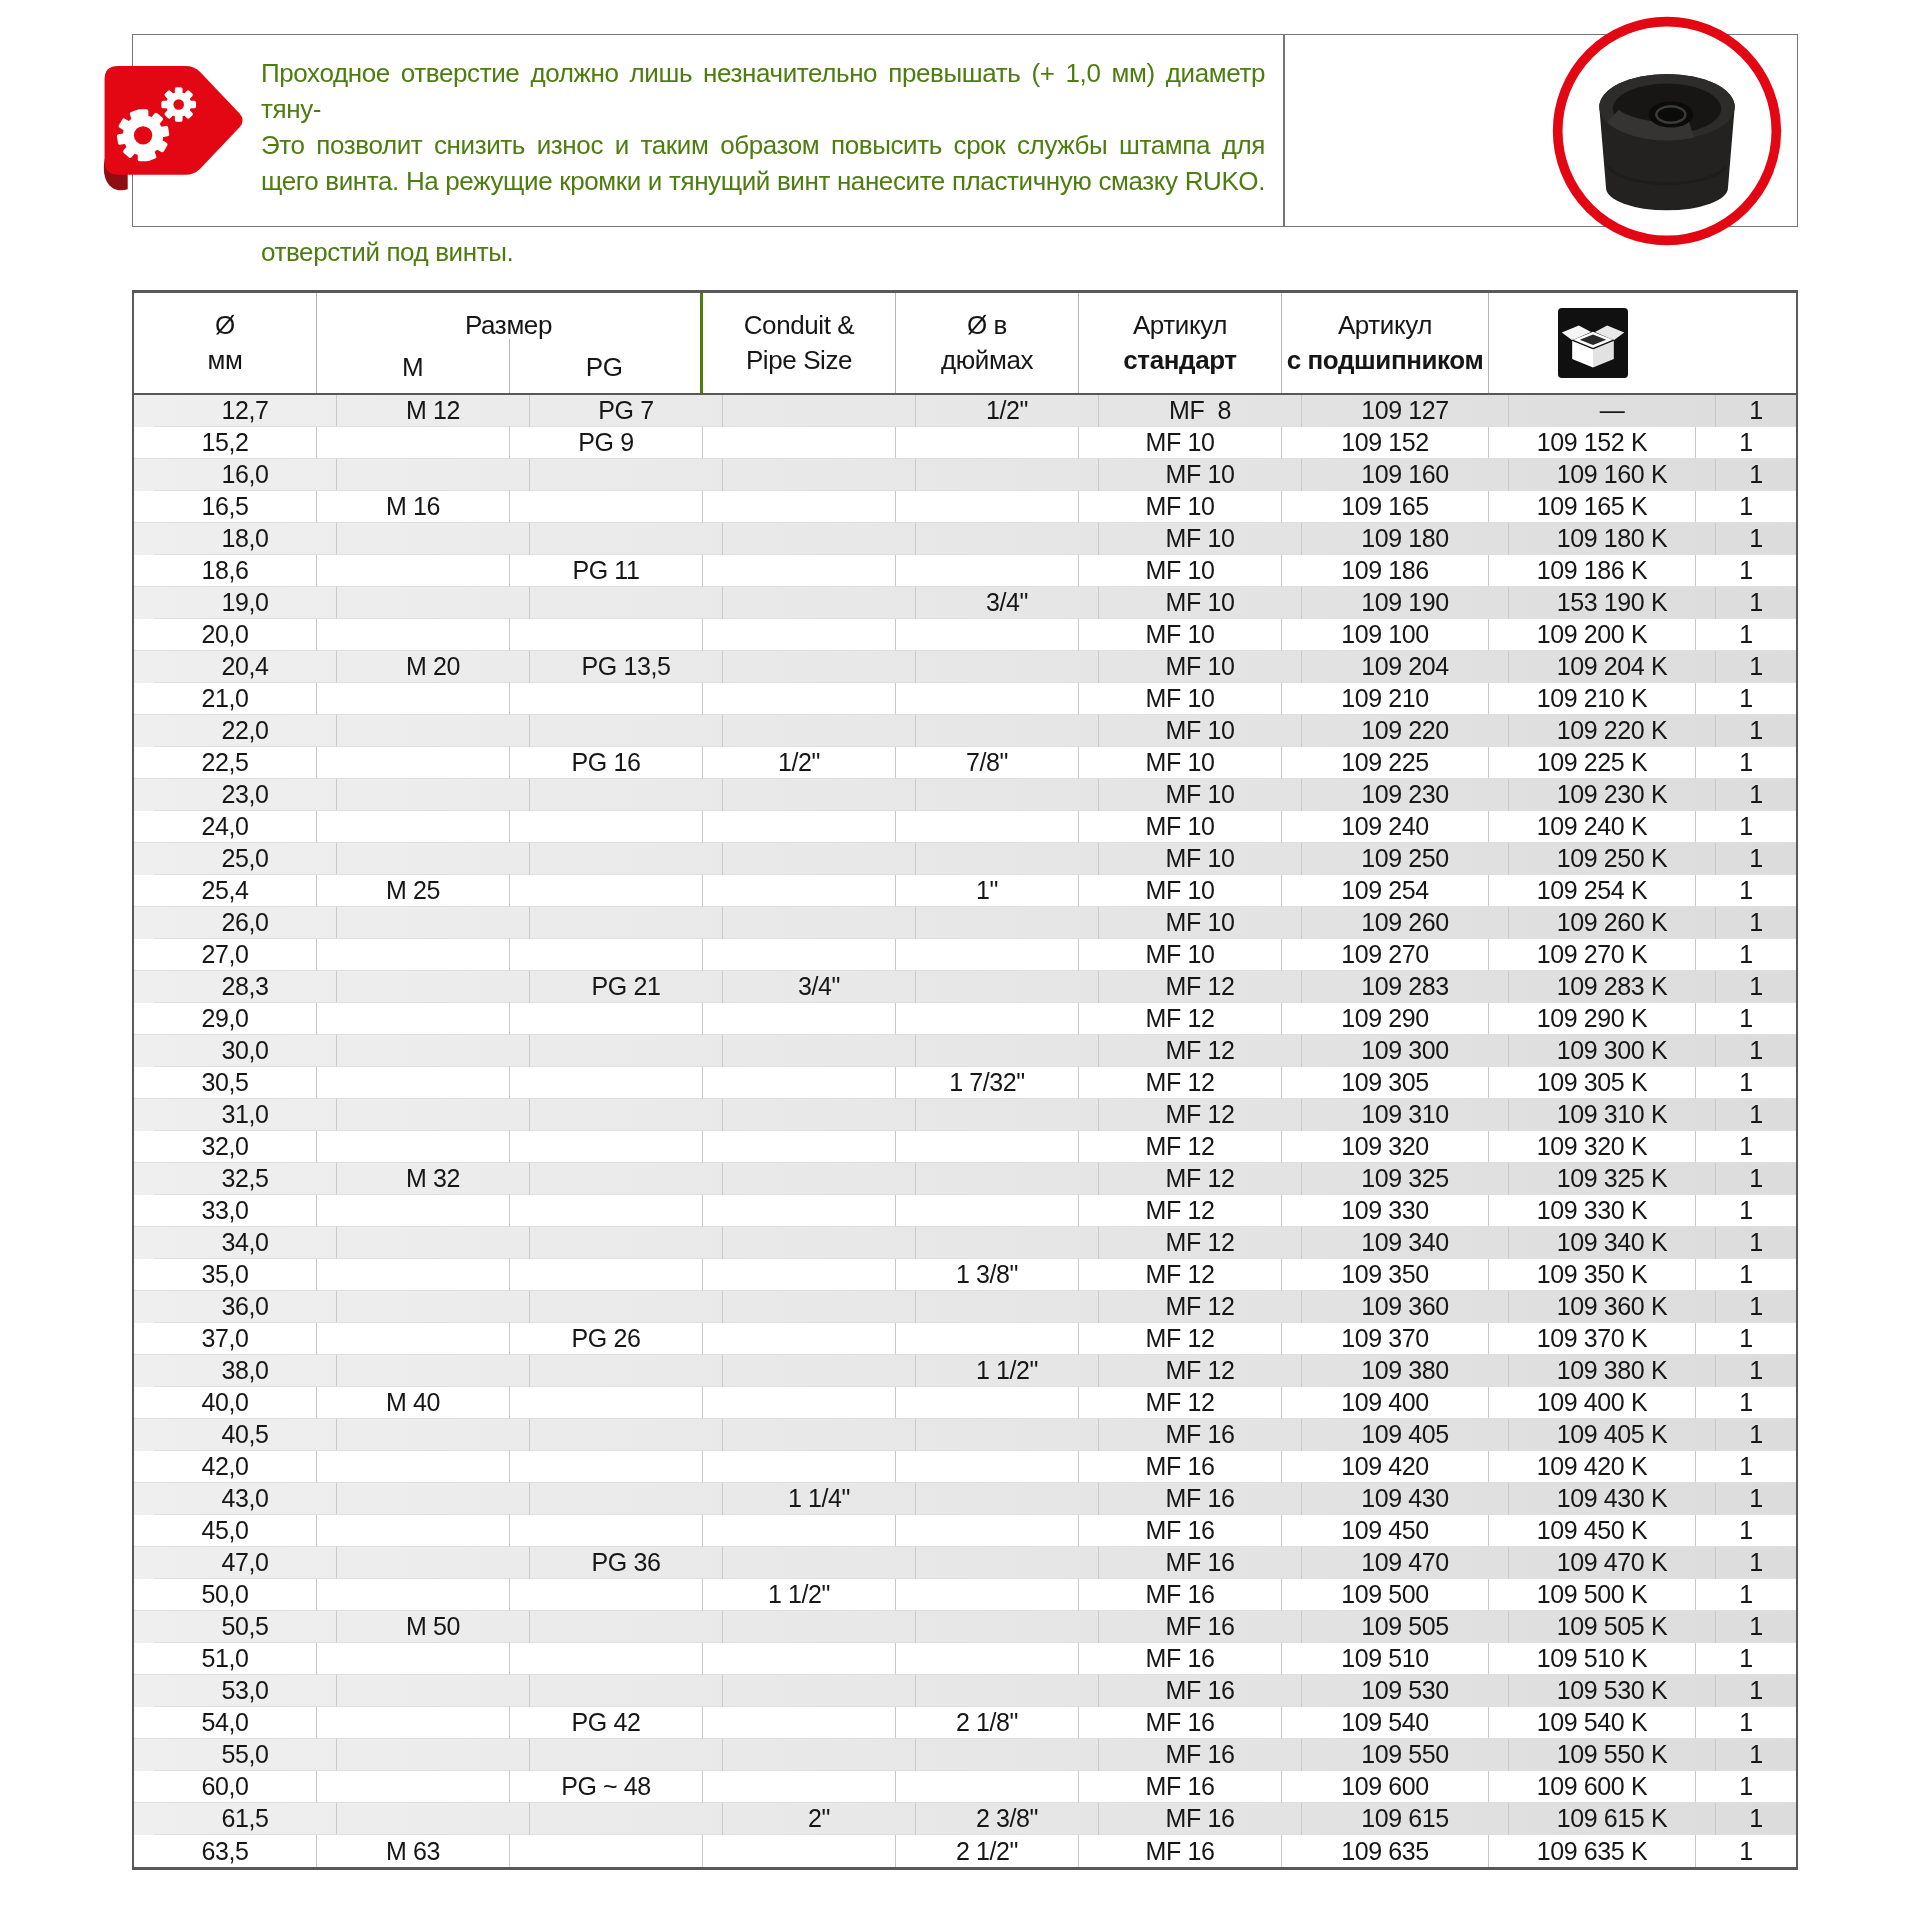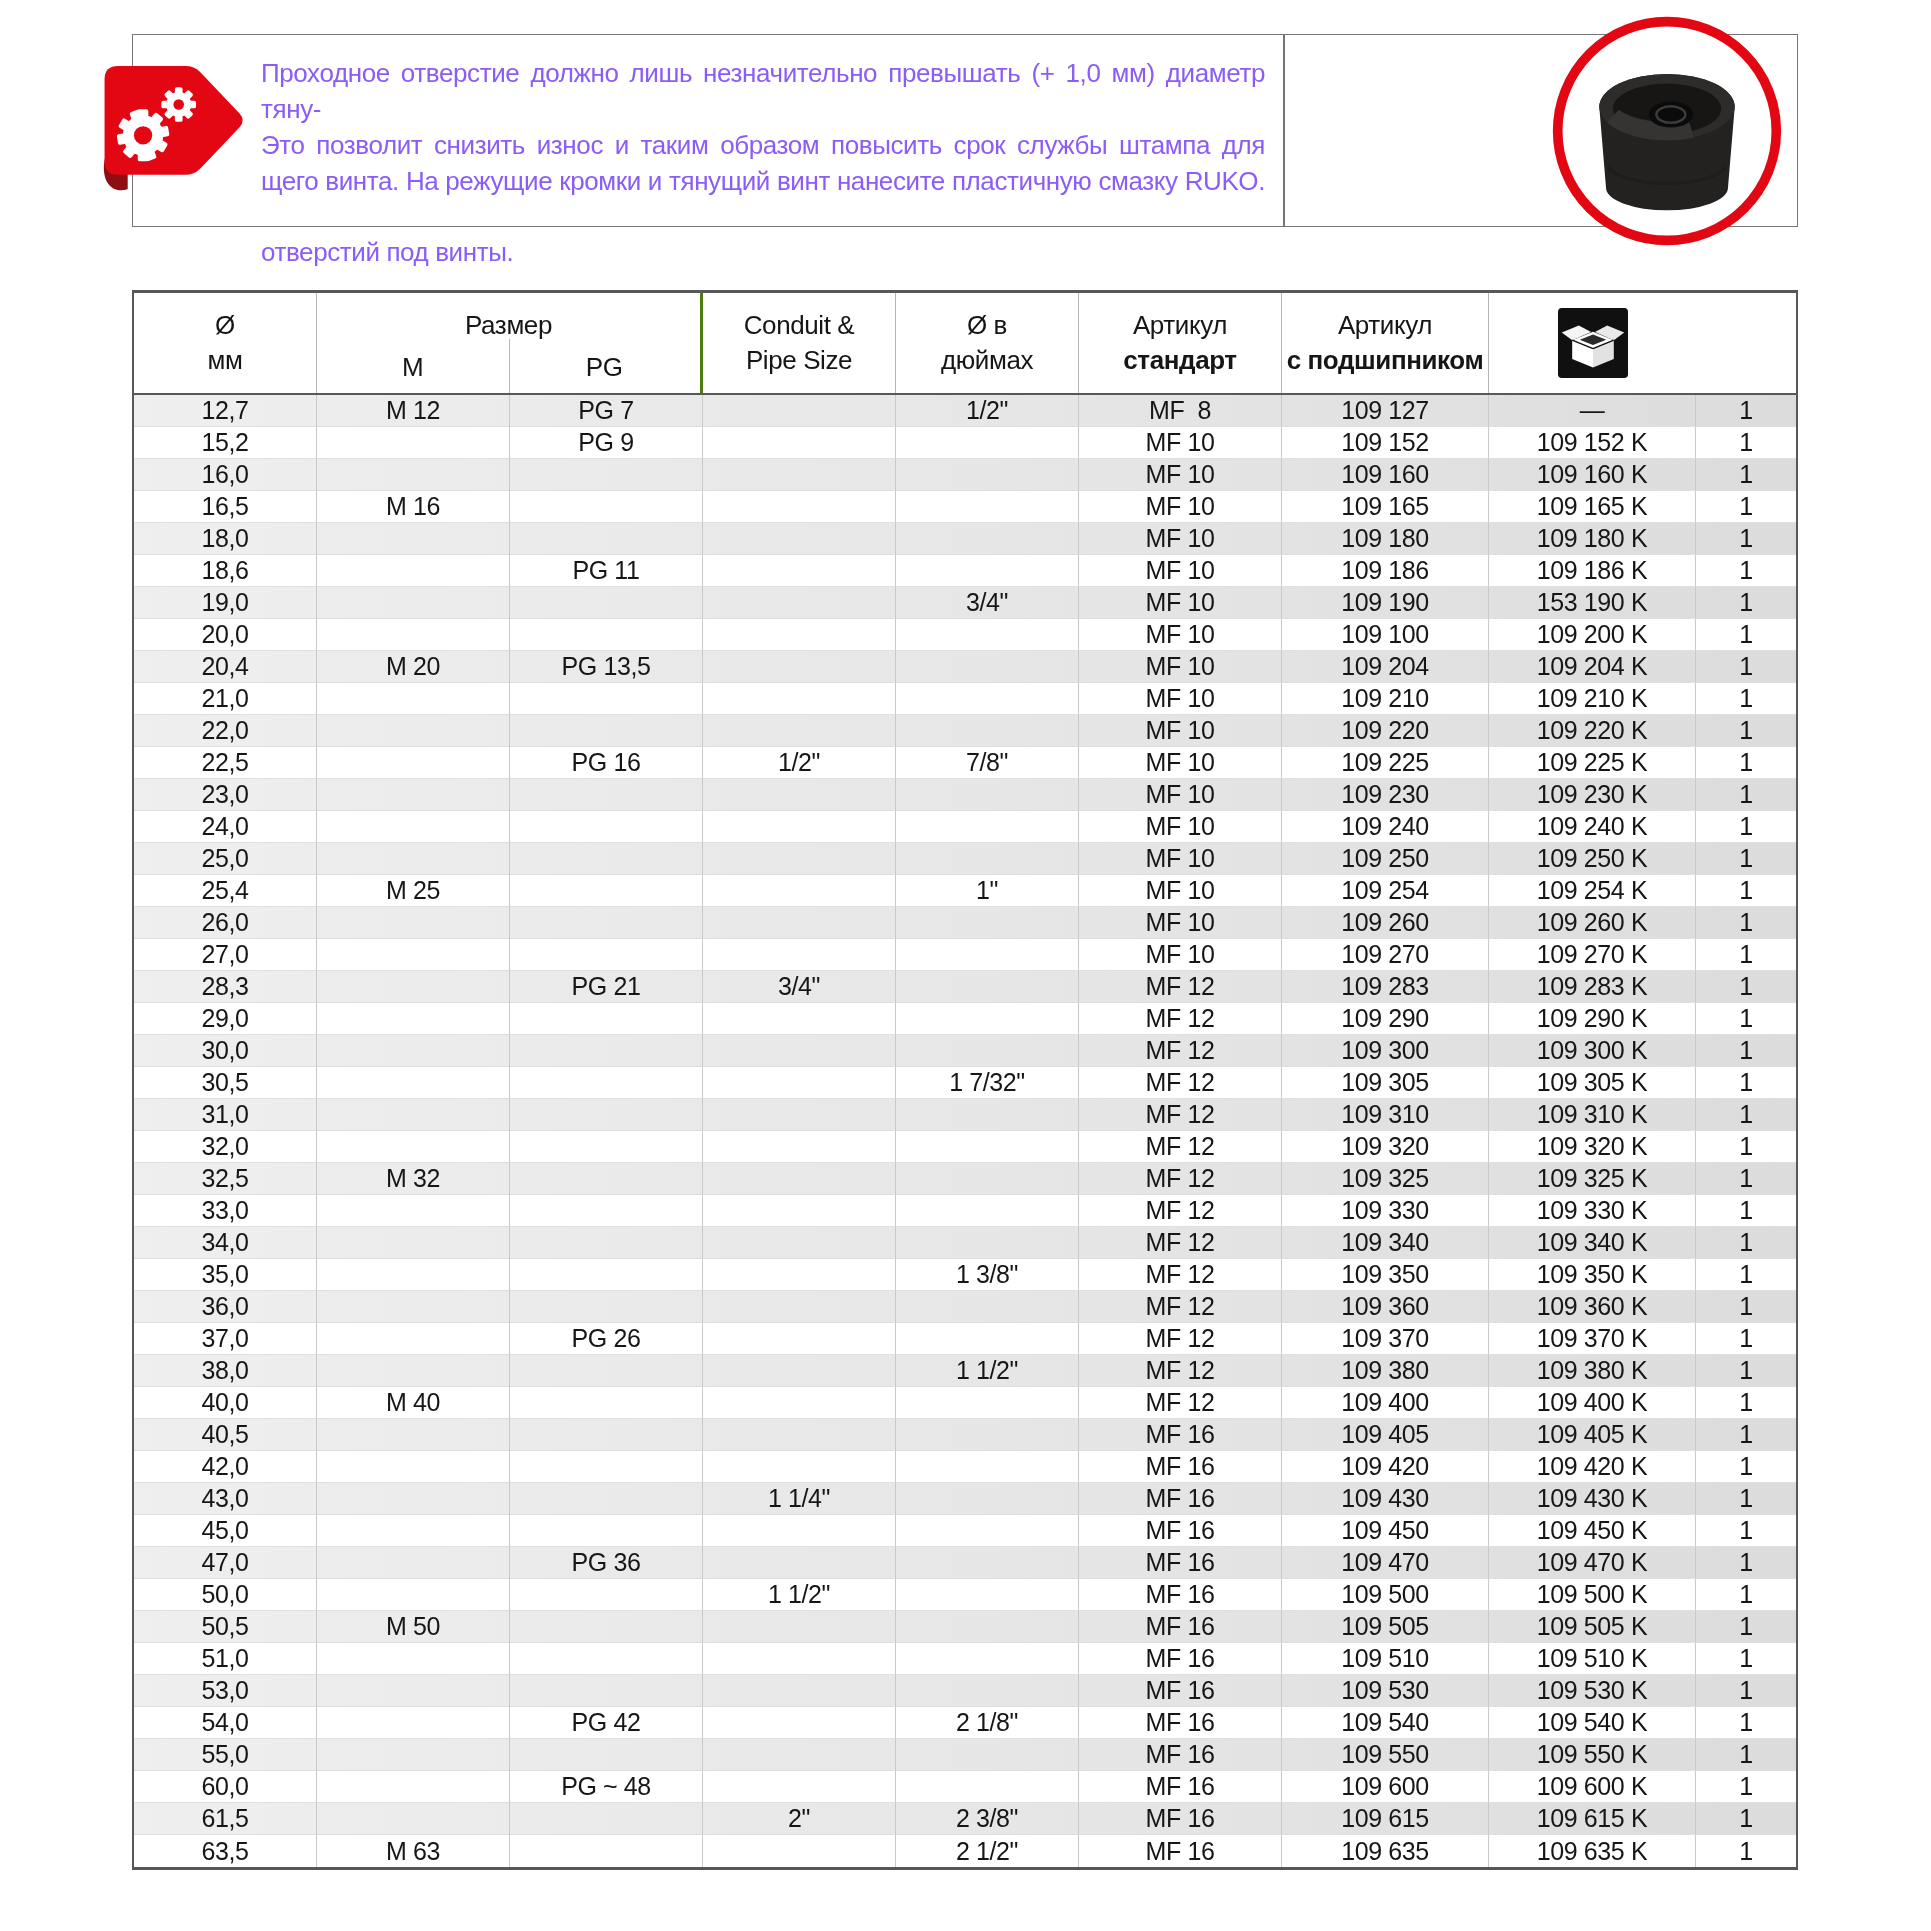--- a/index.html
+++ b/index.html
@@ -4,21 +4,21 @@
 <style>
   html,body{margin:0;padding:0;background:#fff;}
   #page{position:relative;width:1931px;height:1931px;background:#fff;overflow:hidden;
         font-family:"Liberation Sans","DejaVu Sans",sans-serif;color:#161616;}
 
   
   .note-box{position:absolute;left:132px;top:34px;width:1666px;height:193px;
             border:1.9px solid #757575;box-sizing:border-box;background:#fff;}
   .note-divider{position:absolute;left:1150px;top:0;bottom:0;width:1.9px;background:#757575;}
   .note-text{position:absolute;left:128px;top:20px;width:1004px;
-             font-size:26px;line-height:36px;letter-spacing:-0.4px;color:#8b5cf6;}
+             font-size:26px;line-height:36px;letter-spacing:-0.4px;color:#4d7c0f;}
   .note-line{text-align:justify;text-align-last:justify;}
   .note-line.last{text-align:center;text-align-last:left;margin-top:35px;}
 
   
   .tag-icon{position:absolute;left:93px;top:60px;width:156px;height:141px;z-index:3;}
 
   
   .photo-circle{position:absolute;left:1548px;top:11.6px;width:238px;height:238px;z-index:2;}
 
   
@@ -35,21 +35,21 @@
   .g-bottom{flex:1;display:grid;grid-template-columns:1fr 1fr;}
   .g-bottom .sub{display:flex;align-items:flex-end;justify-content:center;
                  font-size:26px;padding-bottom:9.7px;letter-spacing:-0.4px;}
   .g-div{position:absolute;left:50%;top:46px;bottom:0;width:1px;background:#b5b5b5;}
   .bold{font-weight:bold;}
   .pkg-cell svg{display:block;}
 
   .tbody{display:block;}
   .trow{display:grid;grid-template-columns:183px 193px 193px 193px 183px 203px 207px 207px 1fr;
         height:32px;}
-  .trow.shade{background:linear-gradient(90deg,#efefef 0%,#e6e6e6 55%,#dcdcdc 100%);}
+  .trow.shade{background:linear-gradient(90deg,#efefef 0%,#e6e6e6 55%,#dcdcdc 100%);padding-left:20px;}
   .tcell{display:flex;align-items:center;justify-content:center;
          border-right:1px solid #c9c9c9;border-bottom:1px solid #dfdfdf;
          font-size:25px;letter-spacing:-0.4px;white-space:pre;}
   .tcell:last-child{border-right:none;}
   .trow:last-child .tcell{border-bottom:none;}
 </style>
 </head>
 <body>
 
 <div id="page">

